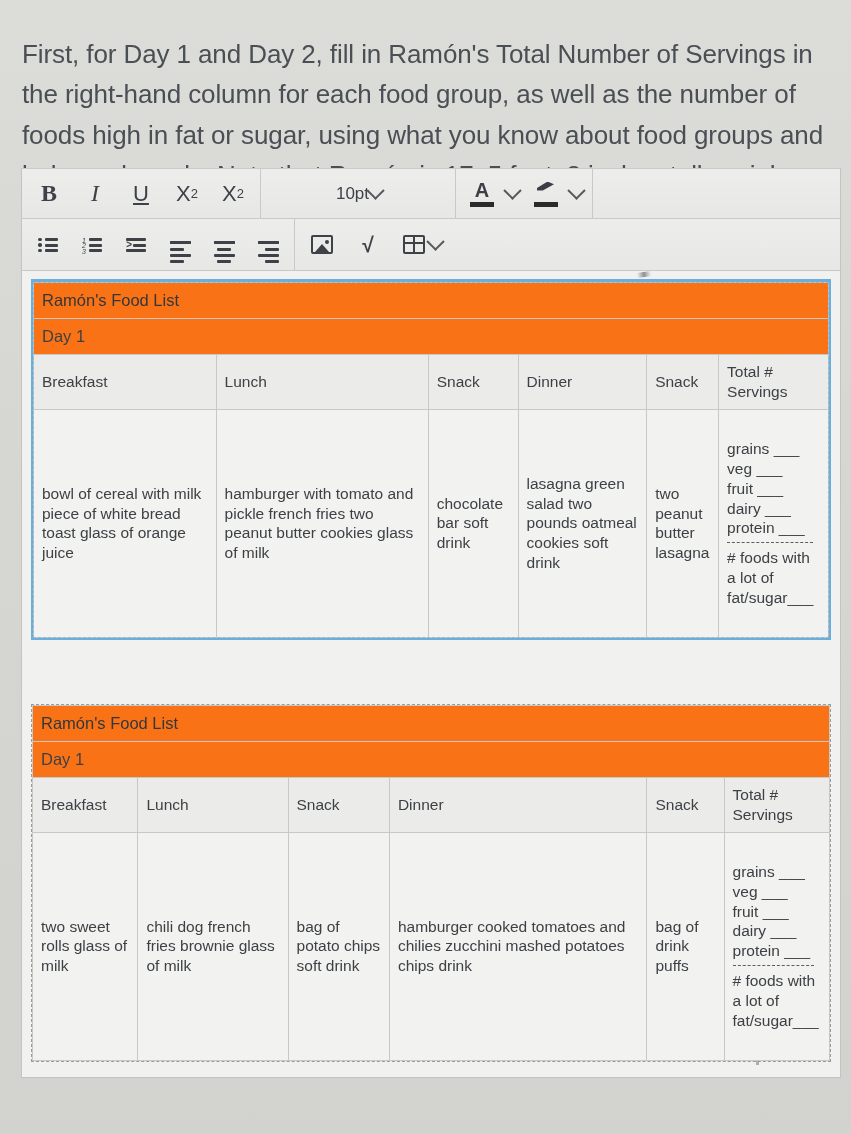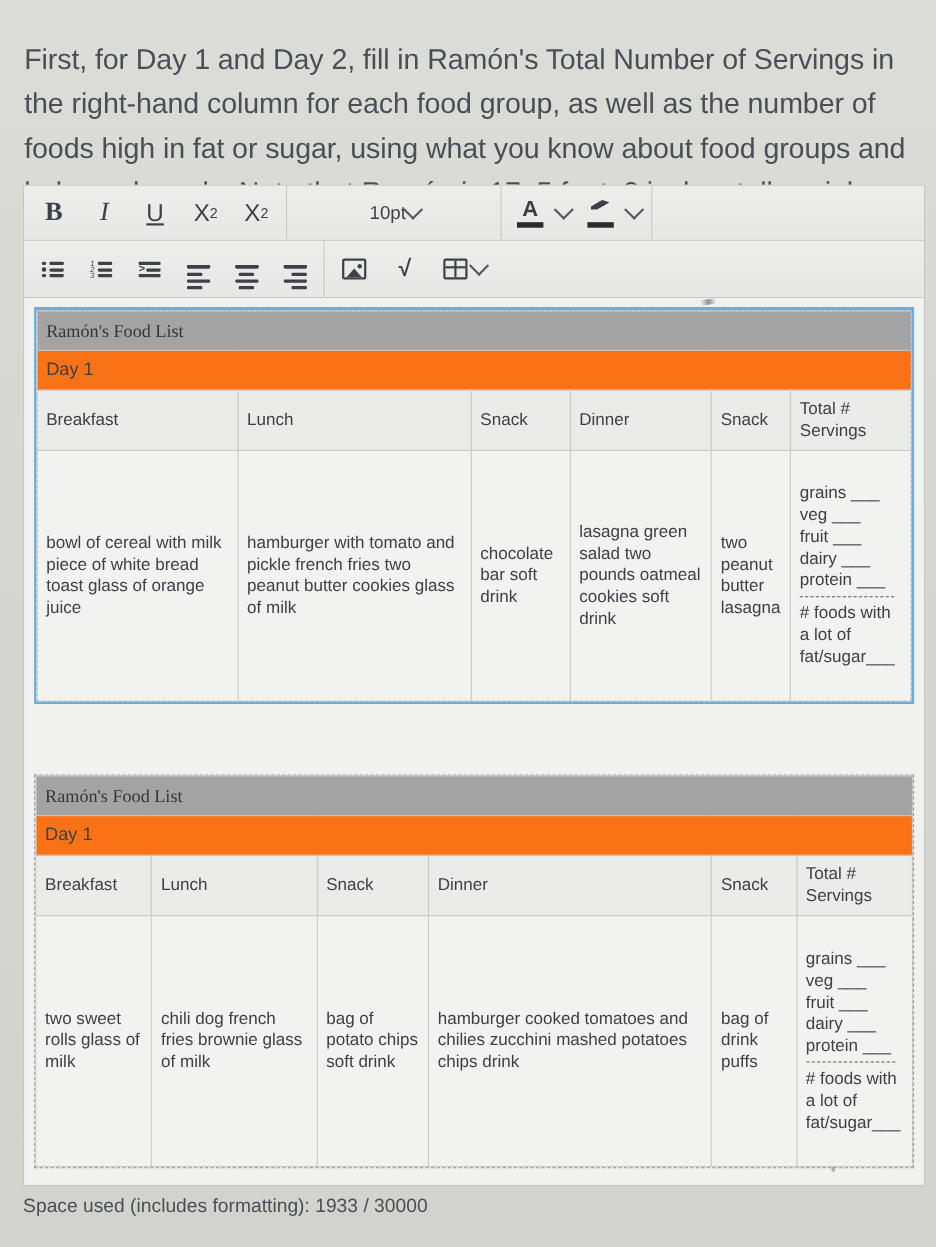--- a/index.html
+++ b/index.html
@@ -149,24 +149,23 @@
     padding: 7px 8px;
     vertical-align: middle;
     font-weight: normal;
     text-align: left;
     line-height: 1.28;
   }
   td.title {
     text-align: center;
     font-weight: 700;
     font-size: 16.5px;
-    background: #a3a3a3;
+    background: #f97316;
     padding: 6px 8px;
     color: #33373c;
-    font-family: Liberation Serif, serif;
   }
   td.day {
     text-align: center;
     font-size: 16.5px;
     background: #f97316;
     padding: 6px 8px;
   }
   td.hdr { background:#ebebe9; font-size: 15.5px; }
   td.body { height: 228px; vertical-align: middle; }
   td.totals { vertical-align: top; padding-top: 10px; font-size: 15.5px; line-height: 1.38; }
@@ -387,15 +386,14 @@
         </tbody>
           </table>
       </div>
 
     </div>
   </div>
 
   <div class="cursor-mark"></div>
   <div class="speck"></div>
 
-  <div class="statusbar">Space used (includes formatting): 1933 / 30000</div>
 
 </div>
 
 </body></html>

